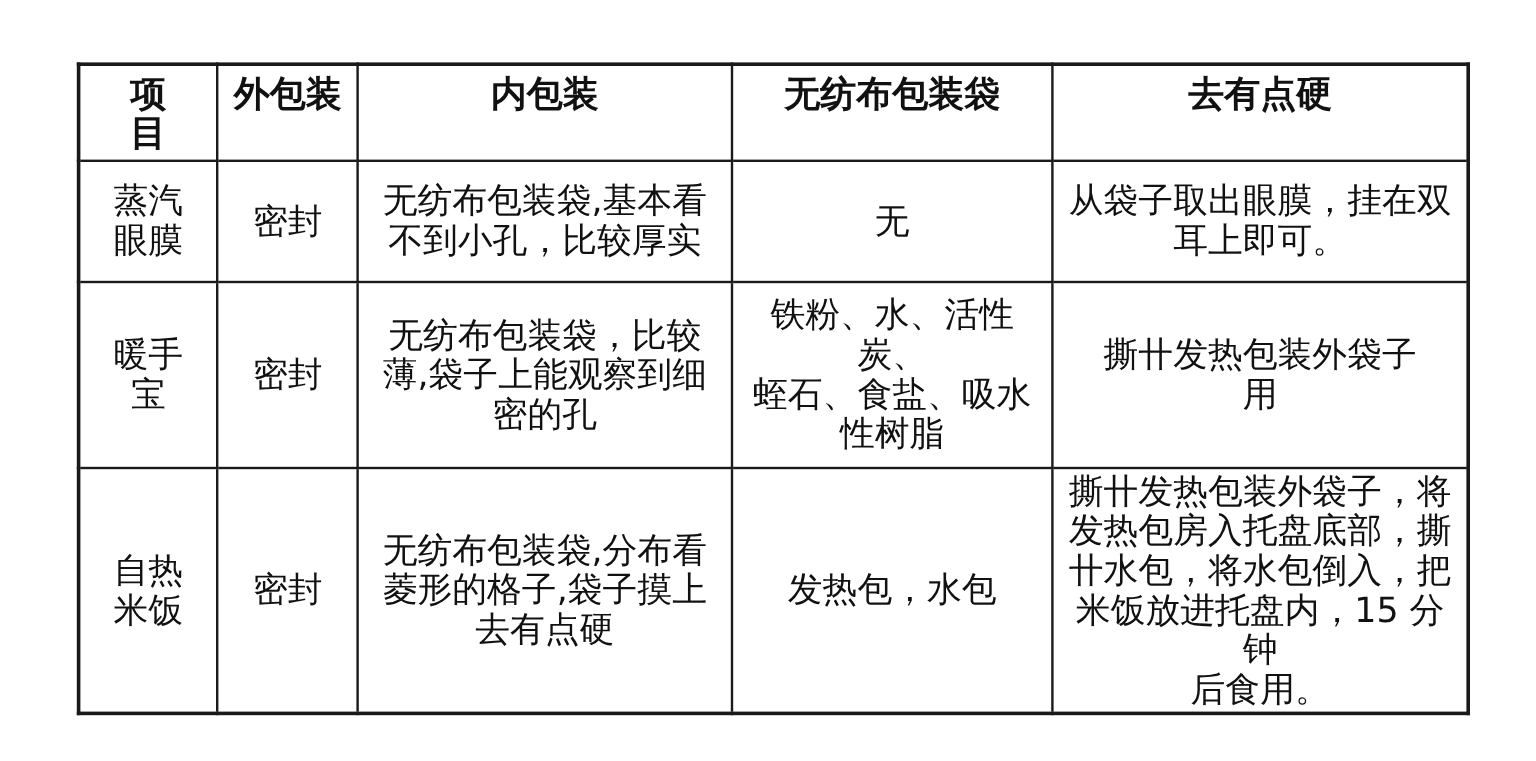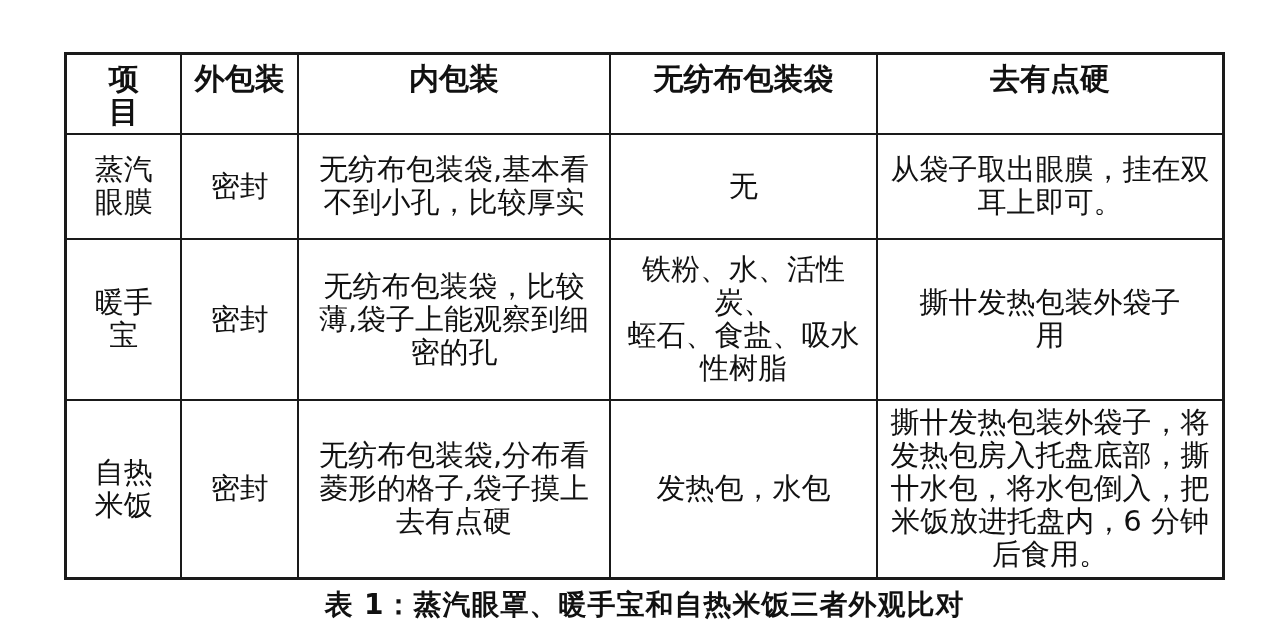--- a/index.html
+++ b/index.html
@@ -114,21 +114,20 @@
         <td class="itemcol">自热
 米饭</td>
         <td>密封</td>
         <td>无纺布包装袋,分布看
 菱形的格子,袋子摸上
 去有点硬</td>
         <td>发热包，水包</td>
         <td>撕卄发热包装外袋子，将
 发热包房入托盘底部，撕
 卄水包，将水包倒入，把
-米饭放进托盘内，6 分钟
+米饭放进托盘内，15 分钟
 后食用。</td>
       </tr>
     </tbody>
   </table>
 
-  <div class="caption">表 1：蒸汽眼罩、暖手宝和自热米饭三者外观比对</div>
 
 </div>
 
 </body></html>

